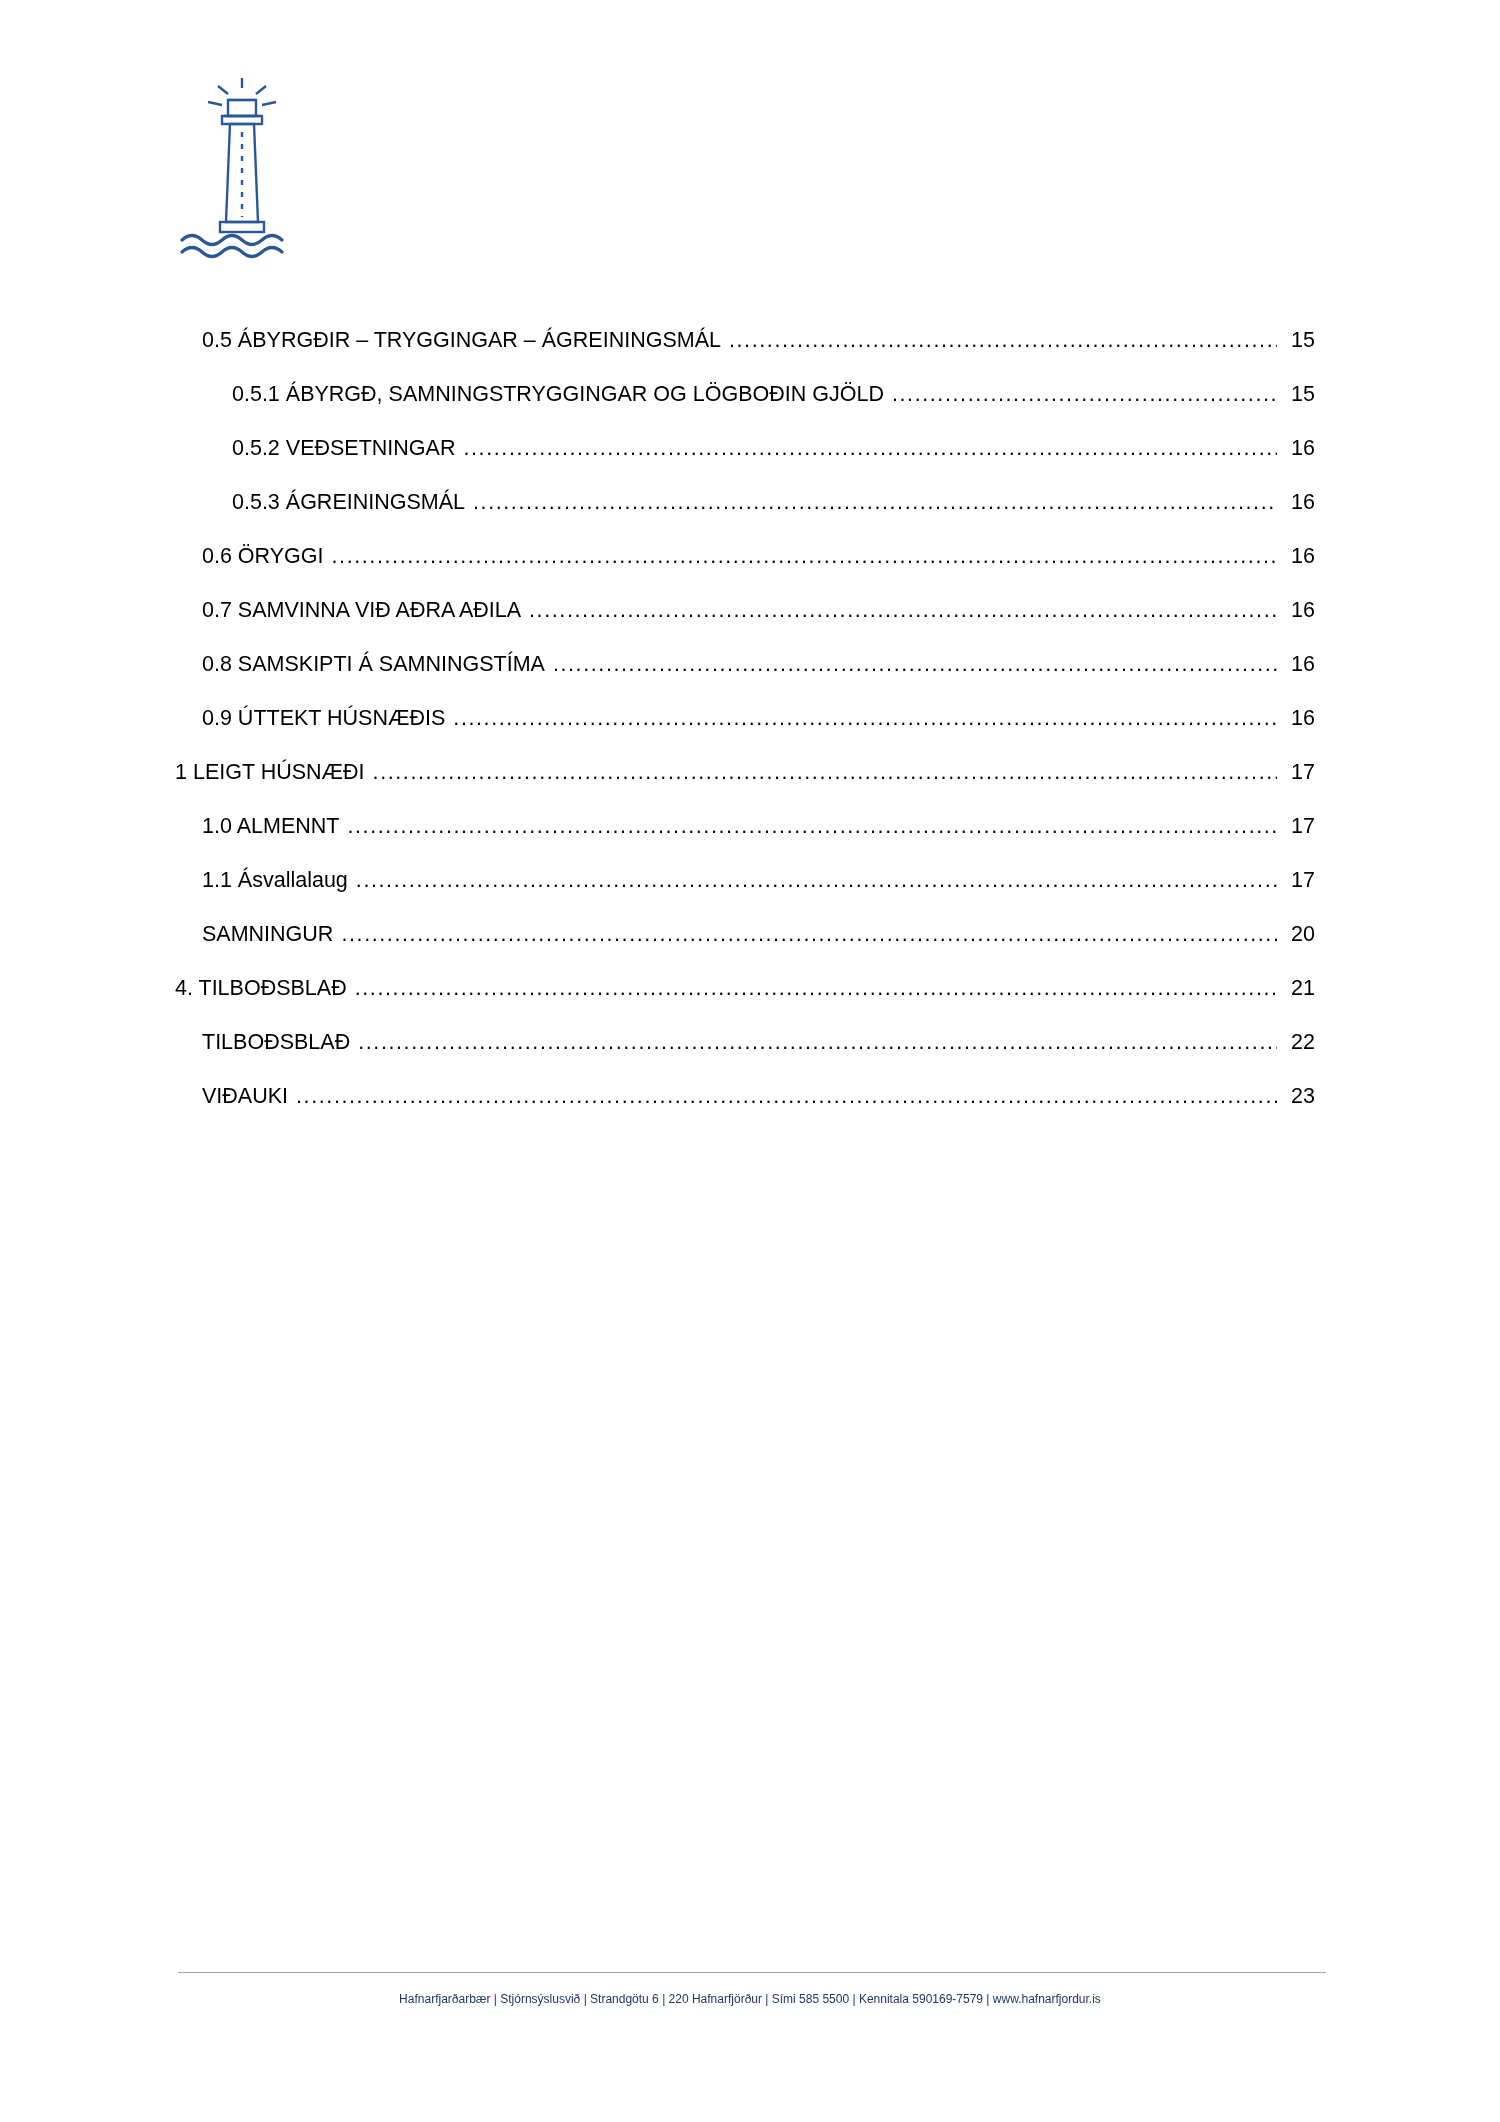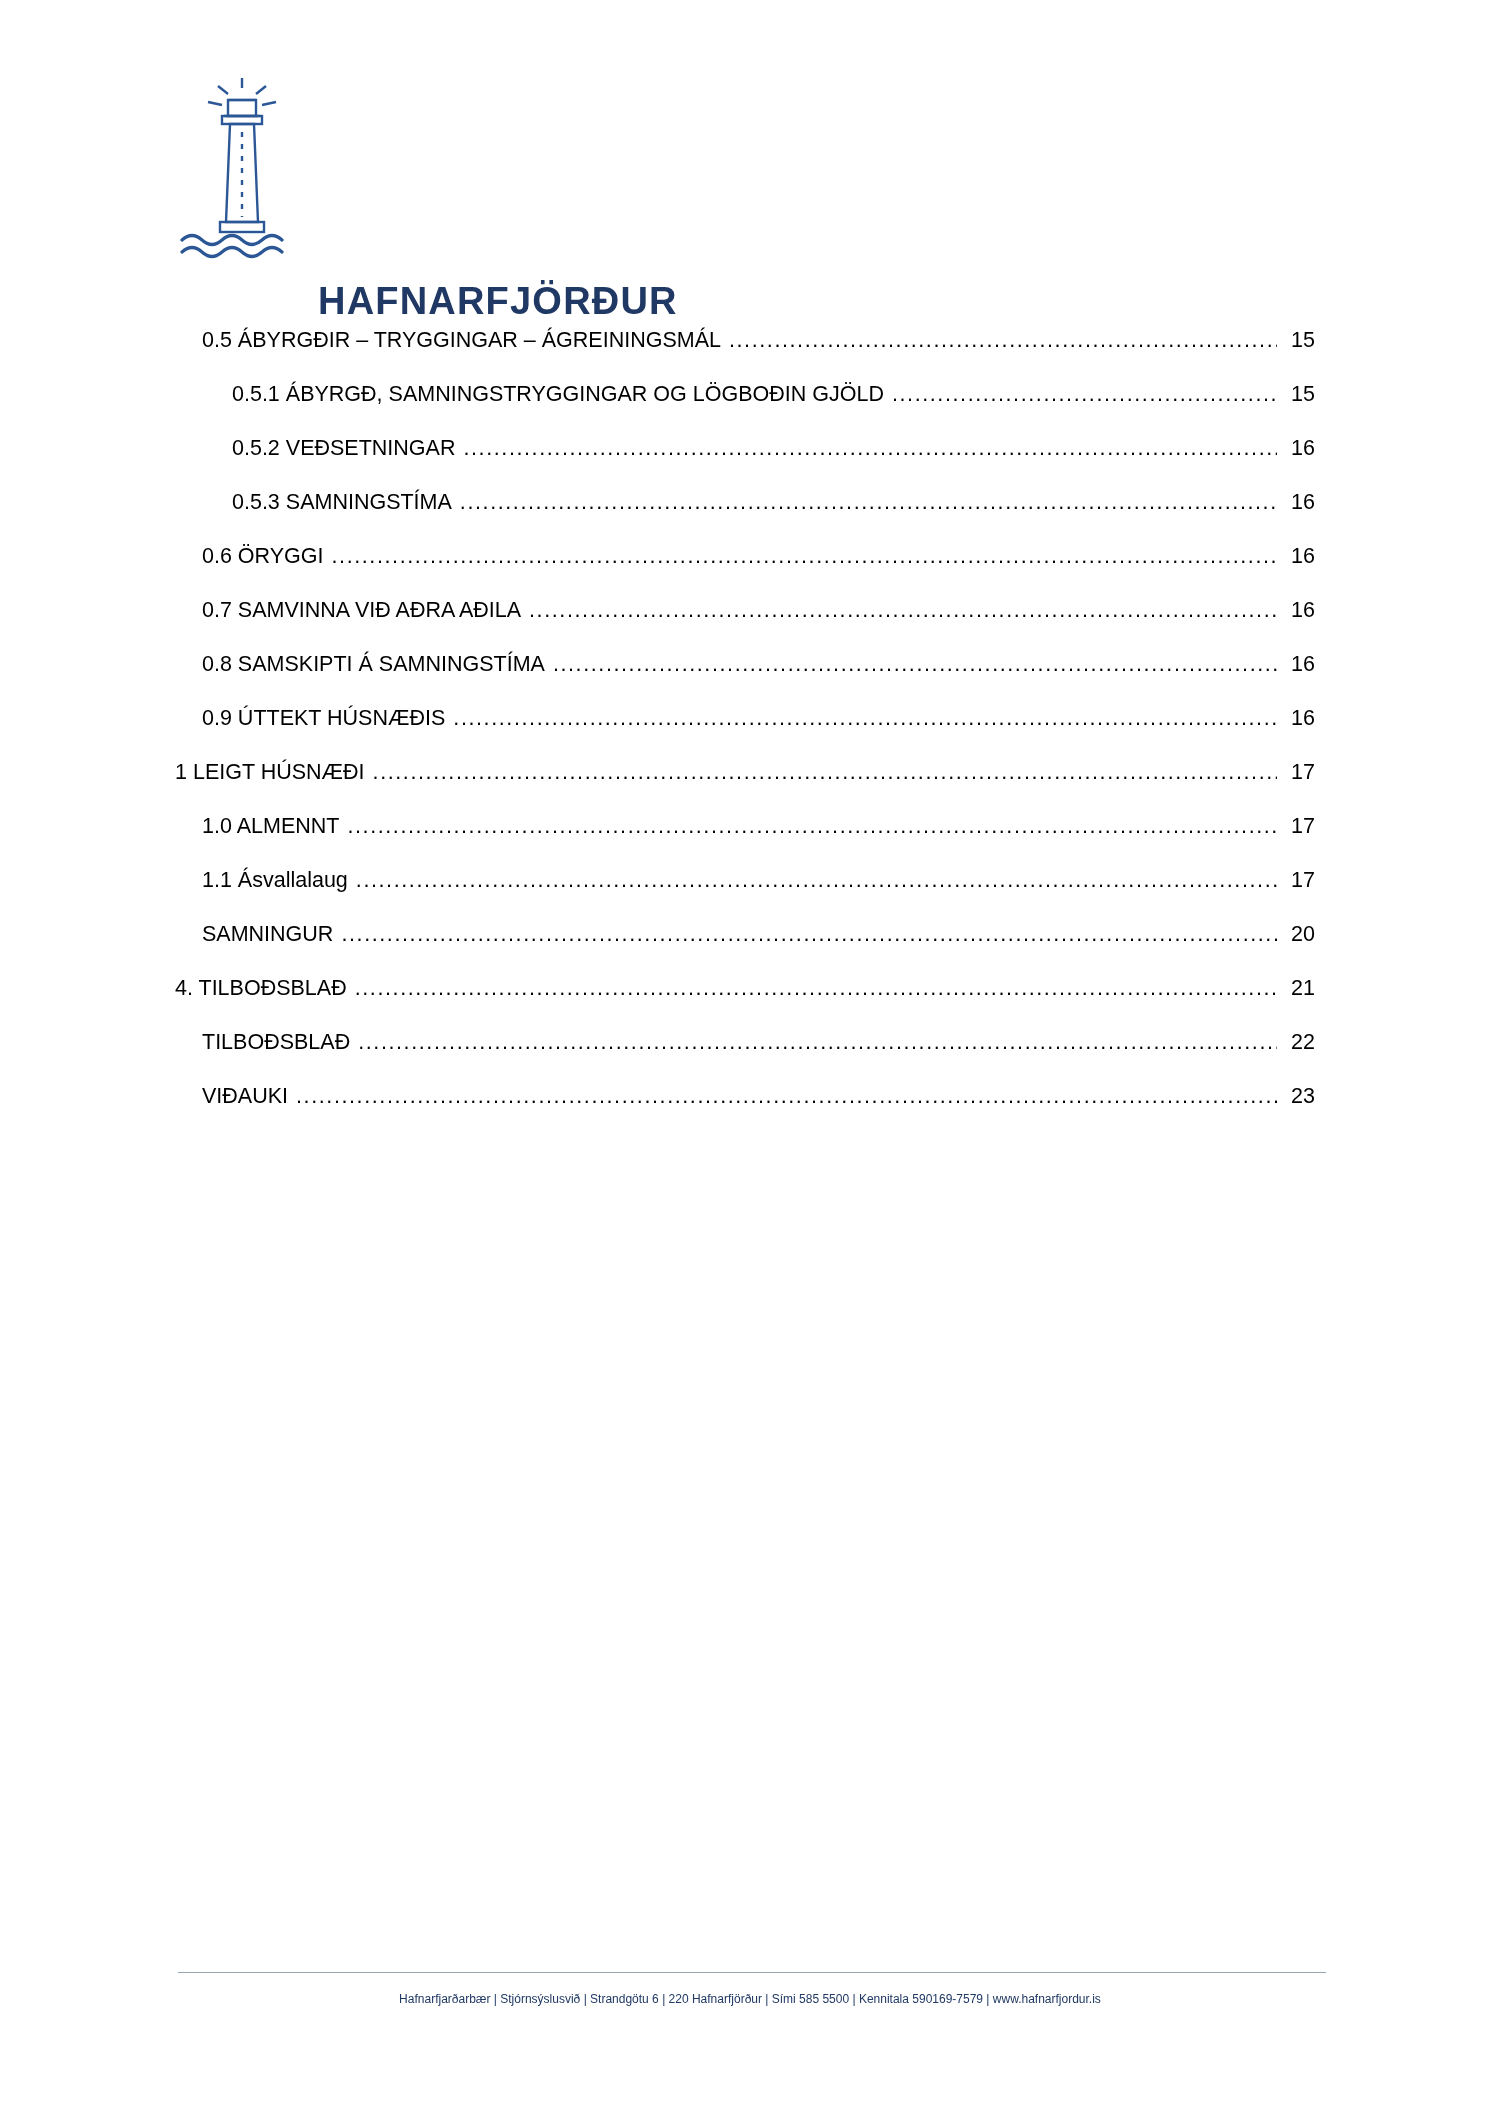--- a/index.html
+++ b/index.html
@@ -133,41 +133,40 @@
         <line x1="64" y1="60" x2="64" y2="145" stroke-dasharray="5 7"></line>
 
         <rect x="42" y="150" width="44" height="10"></rect>
       </g>
       <g stroke="#2b5797" fill="none" stroke-width="3.2" stroke-linecap="round">
         <path d="M4 168 q10 -9 20 0 q10 9 20 0 q10 -9 20 0 q10 9 20 0 q10 -9 20 0"></path>
         <path d="M4 180 q10 -9 20 0 q10 9 20 0 q10 -9 20 0 q10 9 20 0 q10 -9 20 0"></path>
       </g>
     </svg>
   </span>
-  <span class="logo-wordmark">HAFNARFJÖRÐUR</span>
 </div>
 
 <div class="toc" id="toc">
     <div class="toc-row lvl1">
       <span class="label">0.5 ÁBYRGÐIR – TRYGGINGAR – ÁGREININGSMÁL</span>
       <span class="leader"></span>
       <span class="page">15</span>
     </div>
     <div class="toc-row lvl2">
       <span class="label">0.5.1 ÁBYRGÐ, SAMNINGSTRYGGINGAR OG LÖGBOÐIN GJÖLD</span>
       <span class="leader"></span>
       <span class="page">15</span>
     </div>
     <div class="toc-row lvl2">
       <span class="label">0.5.2 VEÐSETNINGAR</span>
       <span class="leader"></span>
       <span class="page">16</span>
     </div>
     <div class="toc-row lvl2">
-      <span class="label">0.5.3 SAMNINGSTÍMA</span>
+      <span class="label">0.5.3 ÁGREININGSMÁL</span>
       <span class="leader"></span>
       <span class="page">16</span>
     </div>
     <div class="toc-row lvl1">
       <span class="label">0.6 ÖRYGGI</span>
       <span class="leader"></span>
       <span class="page">16</span>
     </div>
     <div class="toc-row lvl1">
       <span class="label">0.7 SAMVINNA VIÐ AÐRA AÐILA</span>

